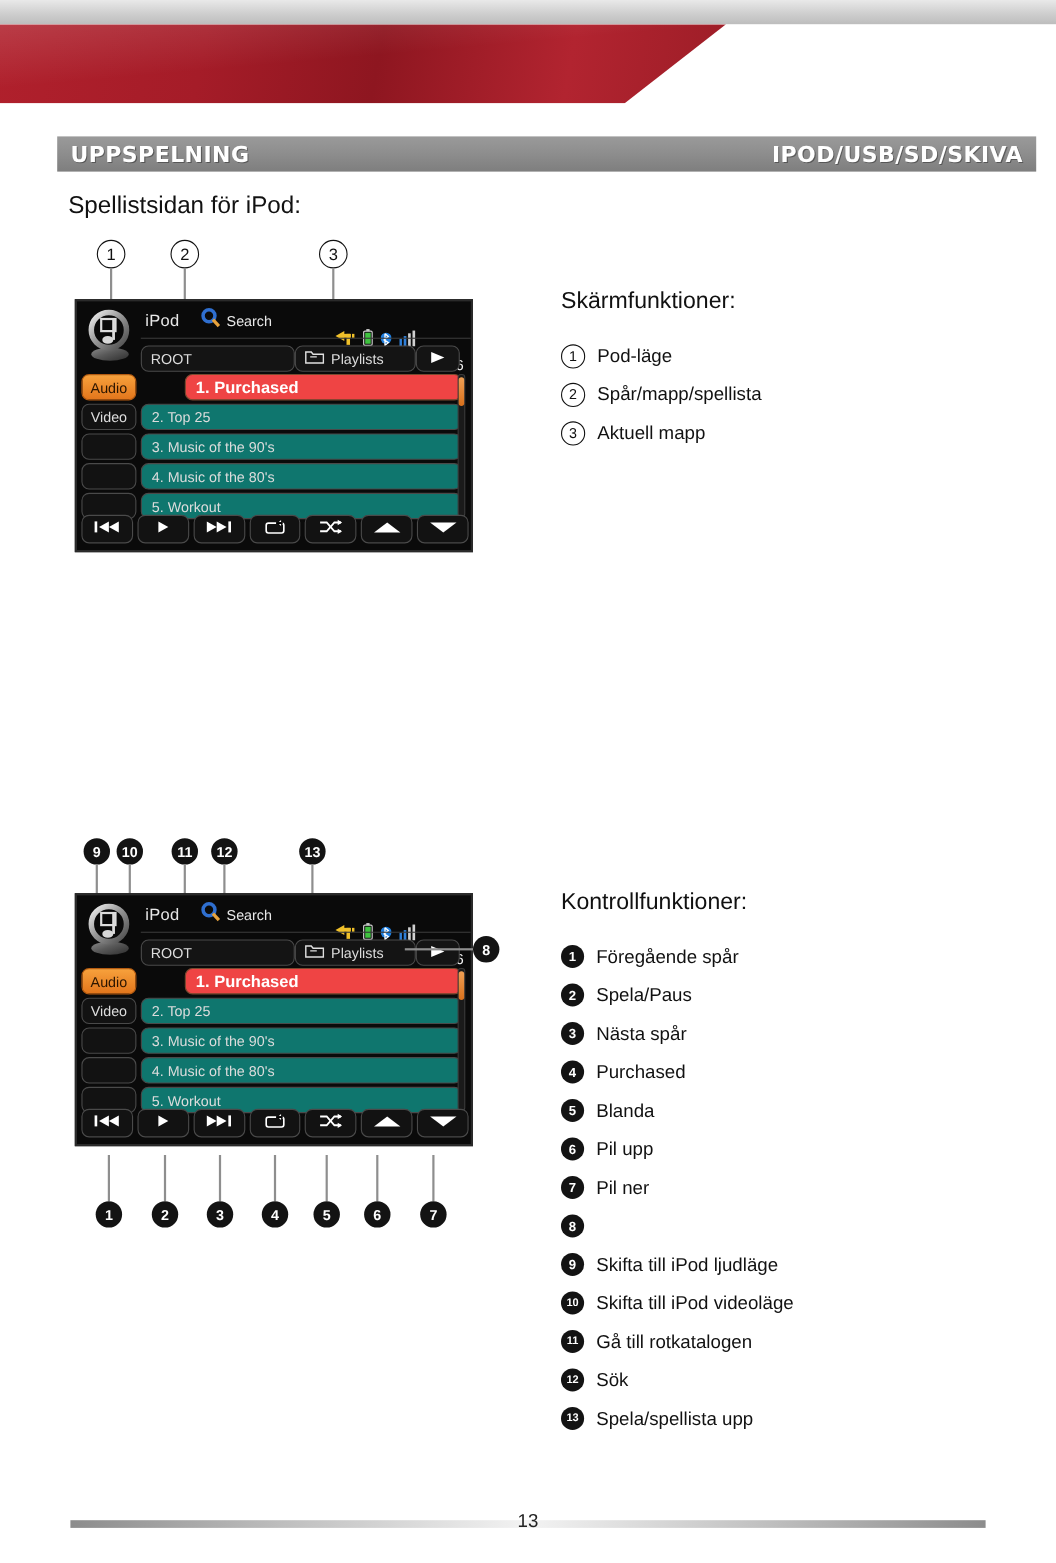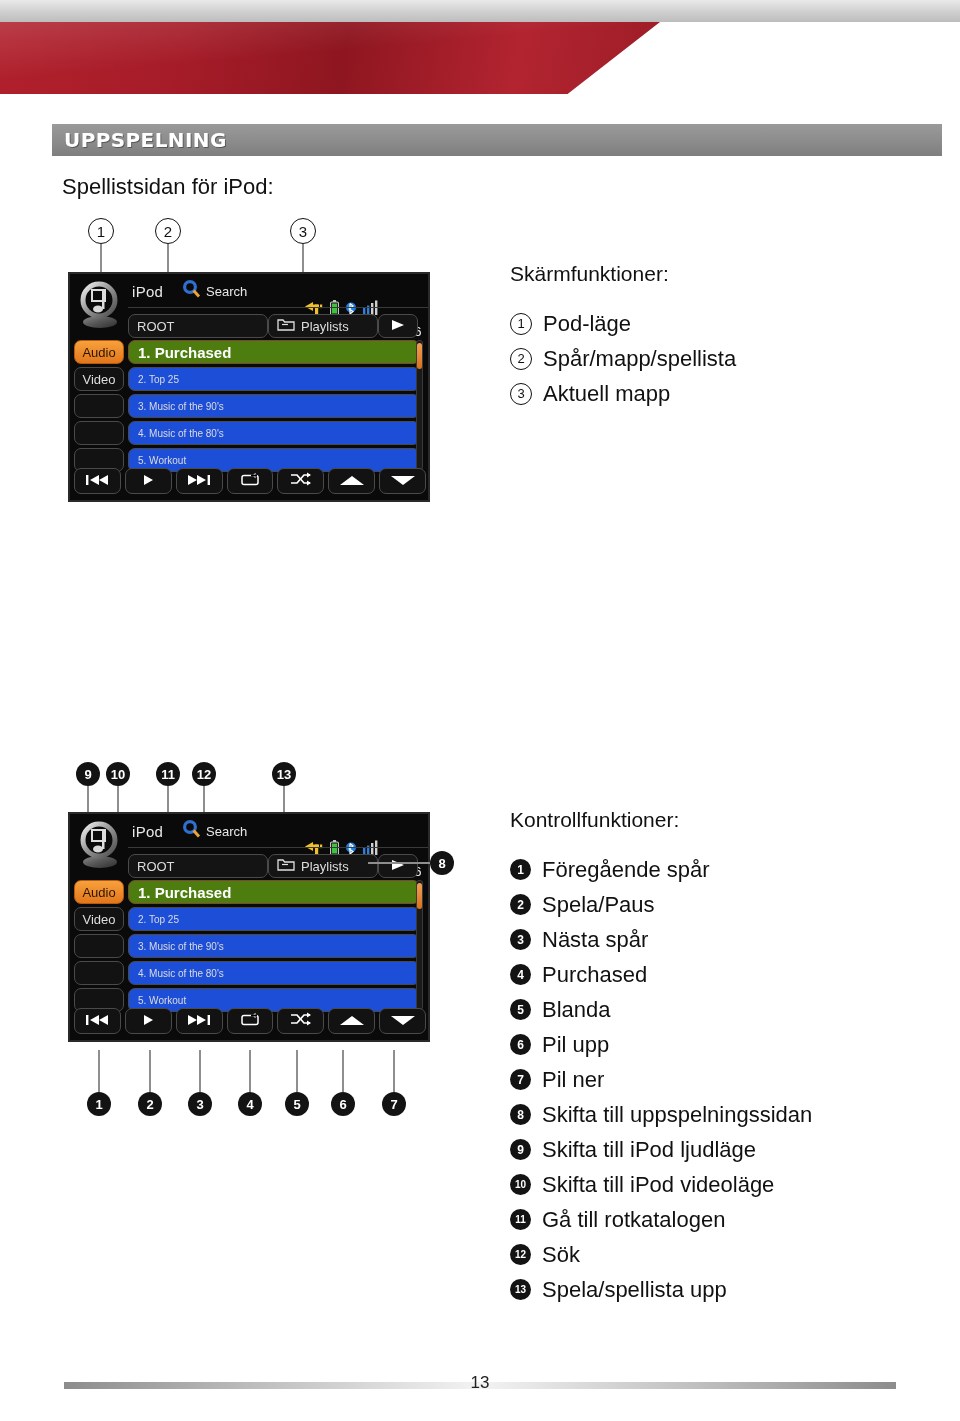--- a/index.html
+++ b/index.html
@@ -106,26 +106,26 @@
   }
   .side-btn.active {
     background: linear-gradient(180deg,#f7a13c,#e2761c);
     color: #2b1500; border-color: #b55b10; font-weight: 400;
   }
   .dev-list {
     position: absolute; left: 58px; top: 66px; width: 292px;
   }
   .list-item {
     height: 24px; margin-bottom: 3px; border: 1px solid #4a4a4a; border-radius: 7px;
-    background: #1d4ed8; color: #dcdcdc; font-size: 10px;
+    background: #0f766e; color: #dcdcdc; font-size: 13px;
     display: flex; align-items: center; padding-left: 9px;
   }
   .list-item.sel {
-    background: #4d7c0f; border-color: #7a4a30; color: #fff;
-    font-weight: 700; font-size: 15px;
+    background: #ef4444; border-color: #7a4a30; color: #fff;
+    font-weight: 700; font-size: 15px; margin-left: 40px;
   }
   .dev-scroll {
     position: absolute; right: 5px; top: 66px; width: 7px; height: 130px;
     background: #1a1a1a; border: 1px solid #3a3a3a; border-radius: 3px;
   }
   .dev-scroll .thumb {
     position: absolute; left: 0; top: 2px; width: 100%; height: 26px;
     background: linear-gradient(180deg,#f0a054,#d8701c); border-radius: 3px;
   }
   .dev-controls {
@@ -149,21 +149,21 @@
     font-size: 13px; font-weight: 700;
     display: flex; align-items: center; justify-content: center;
   }
   .leader-v { position: absolute; width: 2px; background: #8e8e8e; }
   .leader-h { position: absolute; height: 2px; background: #8e8e8e; }
 
   
   .txt-col { position: absolute; }
   .txt-col h3 { font-size: 21px; font-weight: 400; color: #111; margin-bottom: 20px; }
   .fn-row { display: flex; align-items: center; gap: 11px; height: 35px; }
-  .fn-label { font-size: 22px; color: #111; }
+  .fn-label { font-size: 17px; color: #111; }
   .num-open {
     width: 22px; height: 22px; border-radius: 50%; border: 1.4px solid #111;
     background: #fff; color: #111; font-size: 13px;
     display: flex; align-items: center; justify-content: center; flex: 0 0 22px;
   }
   .num-fill {
     width: 21px; height: 21px; border-radius: 50%;
     background: #131313; color: #fff; font-size: 12px; font-weight: 700;
     display: flex; align-items: center; justify-content: center; flex: 0 0 21px;
   }
@@ -186,20 +186,21 @@
 </head>
 <body>
 
 <div class="page-header">
   <div class="hdr-gray-strip"></div>
   <div class="hdr-red-banner"></div>
 </div>
 
 <div class="section-bar">
   <span class="txt">UPPSPELNING</span>
+  <span class="txt">IPOD/USB/SD/SKIVA</span>
 </div>
 
 <div class="sub-heading">Spellistsidan för iPod:</div>
 
 <div class="figure" style="left:68px; top:218px;">
 
   <div class="callout-open" style="left:20px; top:0;">1</div>
   <div class="leader-v" style="left:32px; top:26px; height:28px;"></div>
 
   <div class="callout-open" style="left:87px; top:0;">2</div>
@@ -634,21 +635,20 @@
   <div class="fn-row">
     <span class="num-fill">6</span>
     <span class="fn-label">Pil upp</span>
   </div>
   <div class="fn-row">
     <span class="num-fill">7</span>
     <span class="fn-label">Pil ner</span>
   </div>
   <div class="fn-row">
     <span class="num-fill">8</span>
-    <span class="fn-label">Skifta till uppspelningssidan</span>
   </div>
   <div class="fn-row">
     <span class="num-fill">9</span>
     <span class="fn-label">Skifta till iPod ljudläge</span>
   </div>
   <div class="fn-row">
     <span class="num-fill" style="font-size:10px;">10</span>
     <span class="fn-label">Skifta till iPod videoläge</span>
   </div>
   <div class="fn-row">

